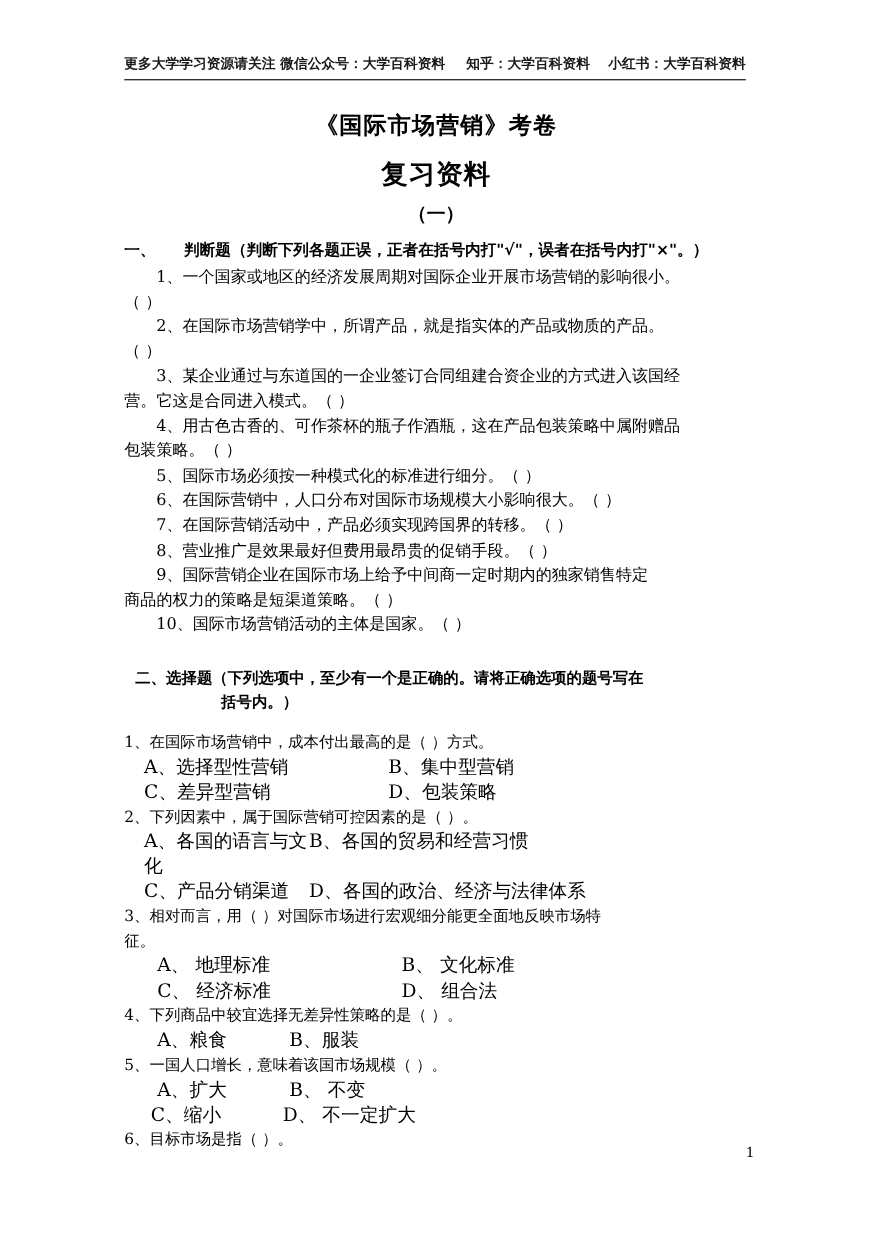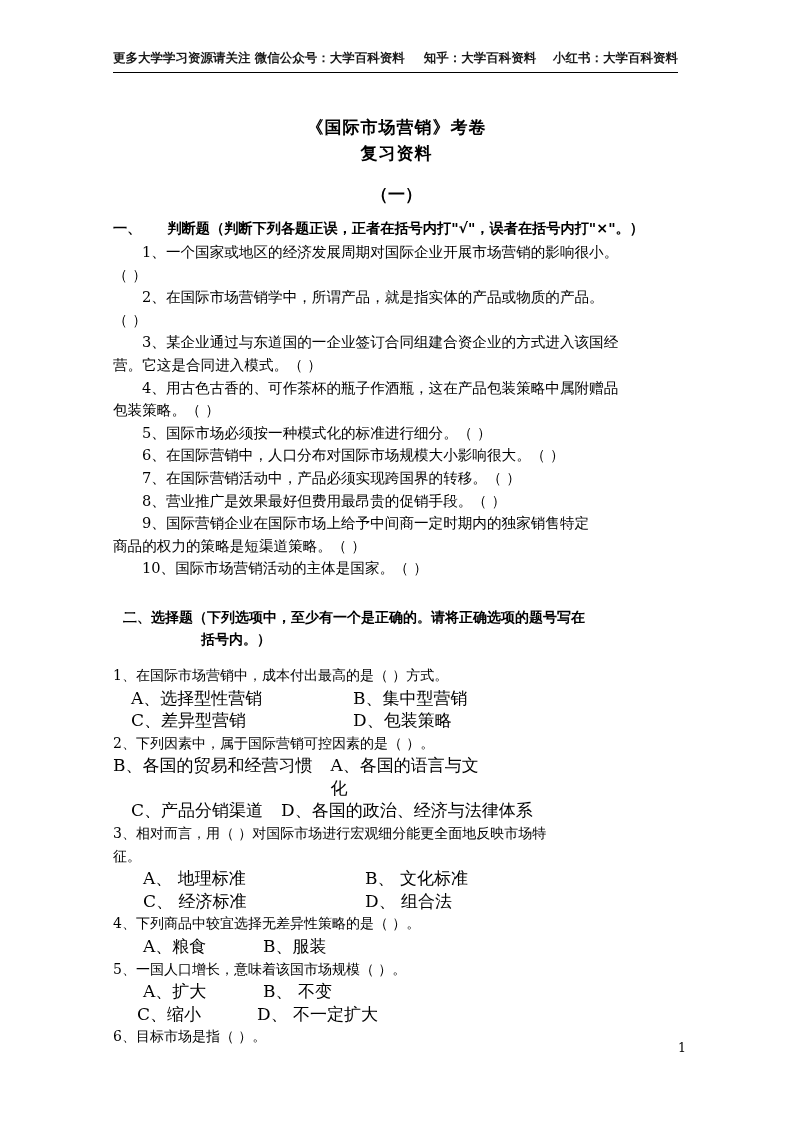--- a/index.html
+++ b/index.html
@@ -40,37 +40,37 @@
     align-items: baseline;
   }
   .header .h-seg { display: inline-block; }
   .header .gap1 { width: 34px; display: inline-block; }
   .header .gap2 { width: 30px; display: inline-block; }
 
   
   .doc-title {
     position: absolute;
     left: 0;
-    top: 116px;
+    top: 100px;
     width: 793px;
     text-align: center;
     font-family: Liberation Mono, monospace;
     font-weight: bold;
-    font-size: 17px;
+    font-size: 21px;
     letter-spacing: 1px;
   }
   .doc-subtitle {
     position: absolute;
     left: 0;
     top: 142px;
     width: 793px;
     text-align: center;
     font-family: "DejaVu Sans", "Liberation Sans", sans-serif;
     font-weight: bold;
-    font-size: 17px;
+    font-size: 24px;
     letter-spacing: 1px;
   }
   .doc-number {
     position: absolute;
     left: 0;
     top: 183px;
     width: 793px;
     text-align: center;
     font-family: "DejaVu Sans", "Liberation Sans", sans-serif;
     font-weight: bold;
@@ -201,22 +201,22 @@
       <span class="o col-wide-a opt-pad-a">A、选择型性营销</span>
       <span class="o">B、集中型营销</span>
     </p>
     <p class="opts">
       <span class="o col-wide-a opt-pad-a">C、差异型营销</span>
       <span class="o">D、包装策略</span>
     </p>
 
     <p class="q-mc">2、下列因素中，属于国际营销可控因素的是（        ）。</p>
     <p class="opts">
+      <span class="o col-mid-a opt-pad-a">A、各国的语言与文化</span>
       <span class="o">B、各国的贸易和经营习惯</span>
-      <span class="o col-mid-a opt-pad-a">A、各国的语言与文化</span>
     </p>
     <p class="opts">
       <span class="o col-mid-a opt-pad-a">C、产品分销渠道</span>
       <span class="o">D、各国的政治、经济与法律体系</span>
     </p>
 
     <p class="q-mc">3、相对而言，用（    ）对国际市场进行宏观细分能更全面地反映市场特</p>
     <p class="q-mc">征。</p>
     <p class="opts">
       <span class="o col-wide-a opt-pad-b">A、 地理标准</span>

